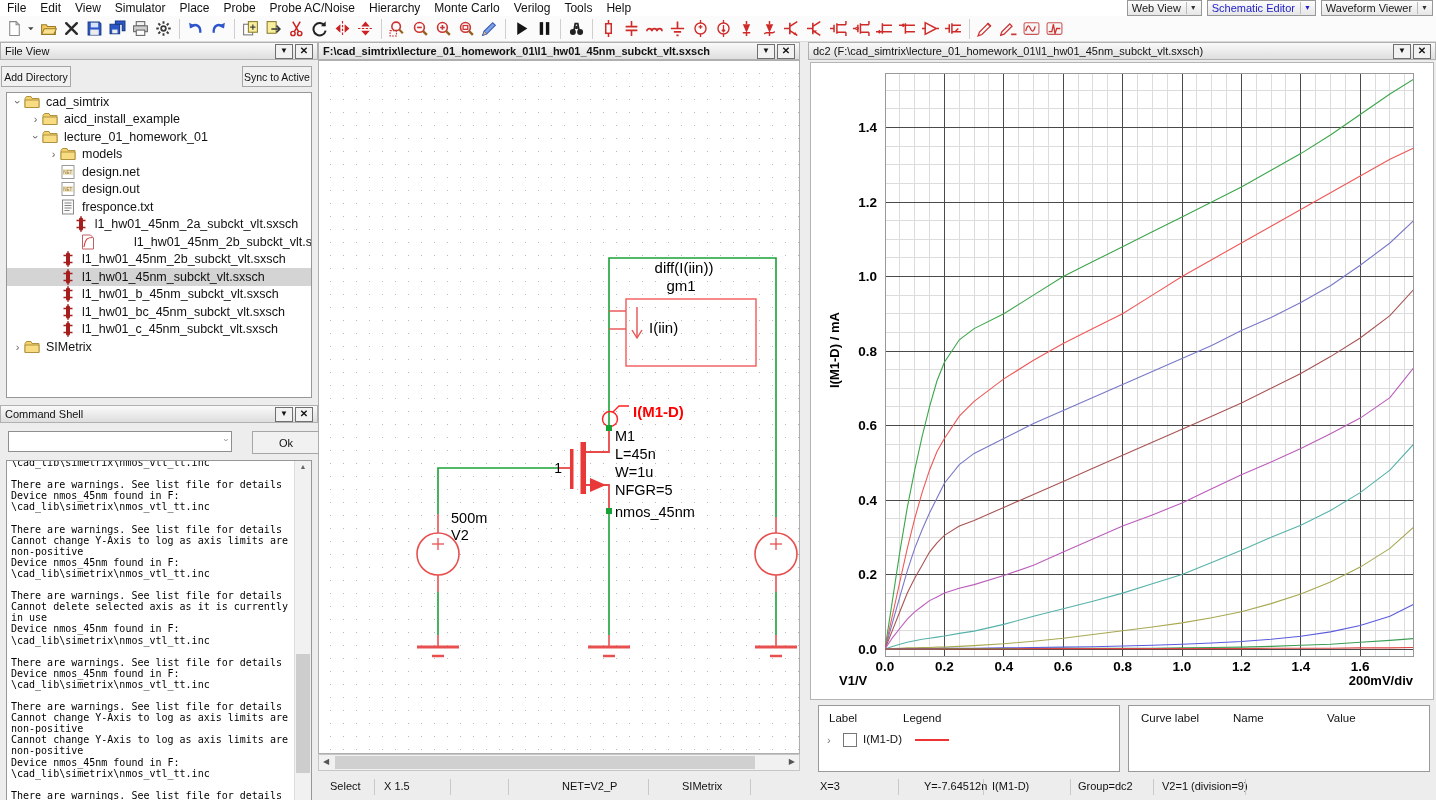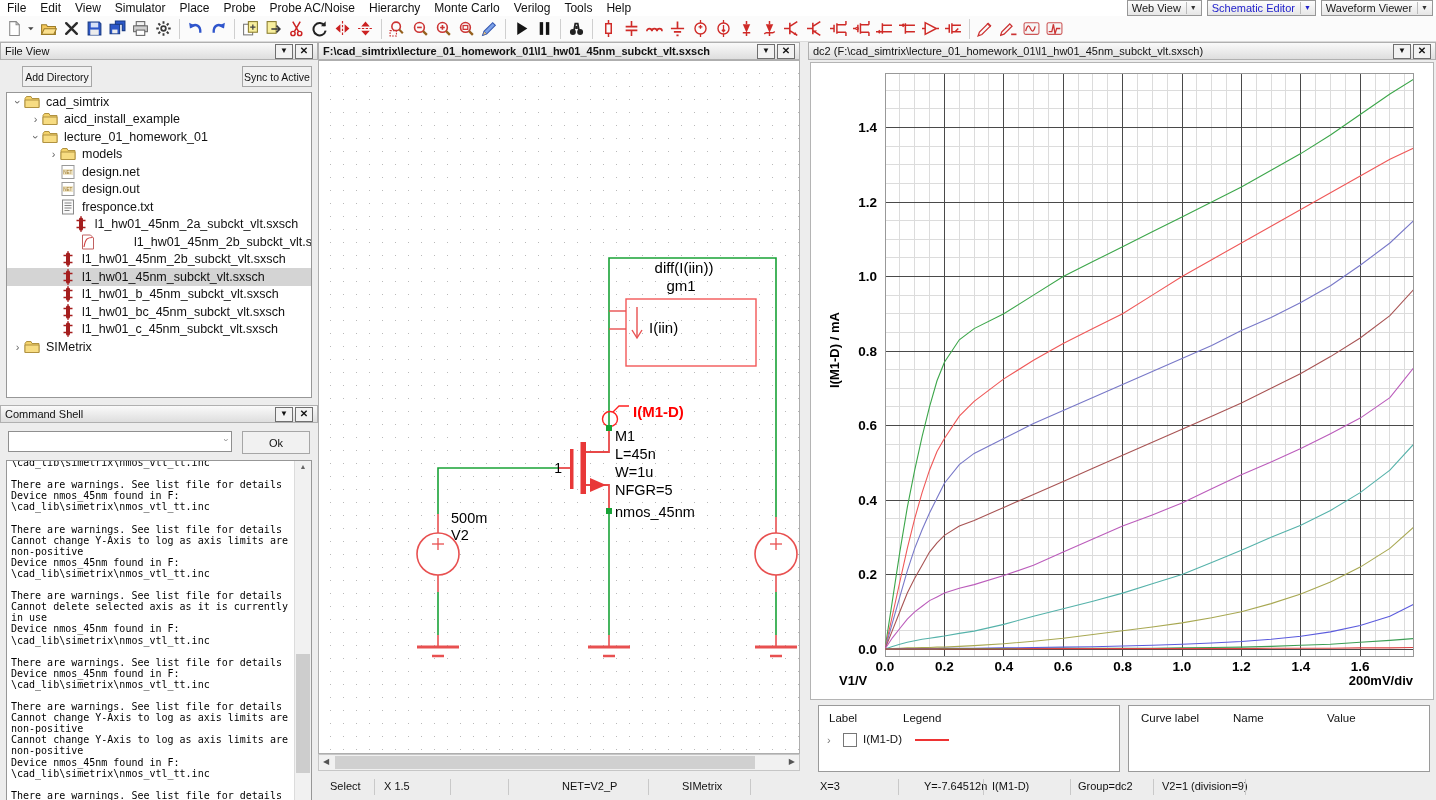--- a/index.html
+++ b/index.html
@@ -32,21 +32,21 @@
   .trow{height:17.5px;display:flex;align-items:center;white-space:nowrap;color:#111;}
   .trow .texp{width:13px;text-align:center;color:#666;font-size:11px;flex:none;}
   .texp.open{transform:rotate(90deg);}
   .trow .ticon{width:16px;height:16px;margin:0 6px 0 0;flex:none;}
   .trow .ticon svg{width:16px;height:16px;}
   .trow.sel{background:#d4d4d4;}
   
   #shell{left:0;top:405px;width:318px;height:395px;background:#ededed;padding-left:35px;}
   #combo{position:absolute;top:26px;left:8px;width:224px;height:21px;background:#fff;border:1px solid #8f8f8f;box-sizing:border-box;}
   #combo .carrow{position:absolute;right:4px;top:3px;font-size:9px;color:#777;transform:rotate(90deg);}
-  #okbtn{top:26px;left:242px;width:66px;height:21px;font-size:11px;}
+  #okbtn{top:26px;left:252px;width:66px;height:21px;font-size:11px;}
   #shellout{position:absolute;top:55px;left:6px;right:6px;bottom:0;border-bottom:none;overflow:hidden;}
   #shellpre{margin:-6px 0 0 0;padding:2px 4px;font-family:"DejaVu Sans Mono",monospace;font-size:10px;line-height:11.1px;color:#000;white-space:pre;}
   .vscroll{position:absolute;right:0;top:0;bottom:0;width:16px;background:#f1f1f1;border-left:1px solid #dcdcdc;}
   .vscroll .sarrow{position:absolute;left:0;width:100%;text-align:center;font-size:7px;color:#666;}
   .vscroll .thumb{position:absolute;left:1px;right:1px;background:#cdcdcd;}
   
   #schem{left:318px;top:42px;width:482px;height:758px;background:#ededed;}
   #schemcanvas{position:absolute;top:18px;left:0;right:0;bottom:46px;background:#fff;border:1px solid #aeaeae;box-sizing:border-box;
     background-image:radial-gradient(circle,#b9b9b9 0.8px,rgba(0,0,0,0) 1px);background-size:13px 13px;background-position:5px 6px;}
   #hscroll{position:absolute;left:0;right:0;bottom:29px;height:17px;background:#f1f1f1;border:1px solid #c6c6c6;box-sizing:border-box;}
@@ -379,21 +379,21 @@
     </div>
 
   <div id="fileview" class="panel">
     <div class="ptitle">
       <span>File View</span>
       <span class="pbtns">
         <span class="wbtn">▼</span>
         <span class="wbtn x">✕</span>
       </span>
     </div>
-    <div class="btn" style="top:24px;left:22px;width:68px;height:19px;">Add Directory</div>
+    <div class="btn" style="top:24px;left:1px;width:68px;height:19px;">Add Directory</div>
     <div class="btn" style="top:24px;left:242px;width:68px;height:19px;">Sync to Active</div>
     <div id="tree" class="sunken">
         <div class="trow" style="padding-left: 4px;">
           <span class="texp open">›</span>
           <span class="ticon"><svg viewBox="0 0 16 16">
               <path d="M1 4.5 2.5 2.5h4.5l1 2H15v9H1z" fill="#f3d26a" stroke="#b19240"></path>
               <path d="M1 13.5V6h14v7.5z" fill="#f7dc82" stroke="#b19240"></path>
             </svg></span>
           <span>cad_simtrix</span>
         </div>

